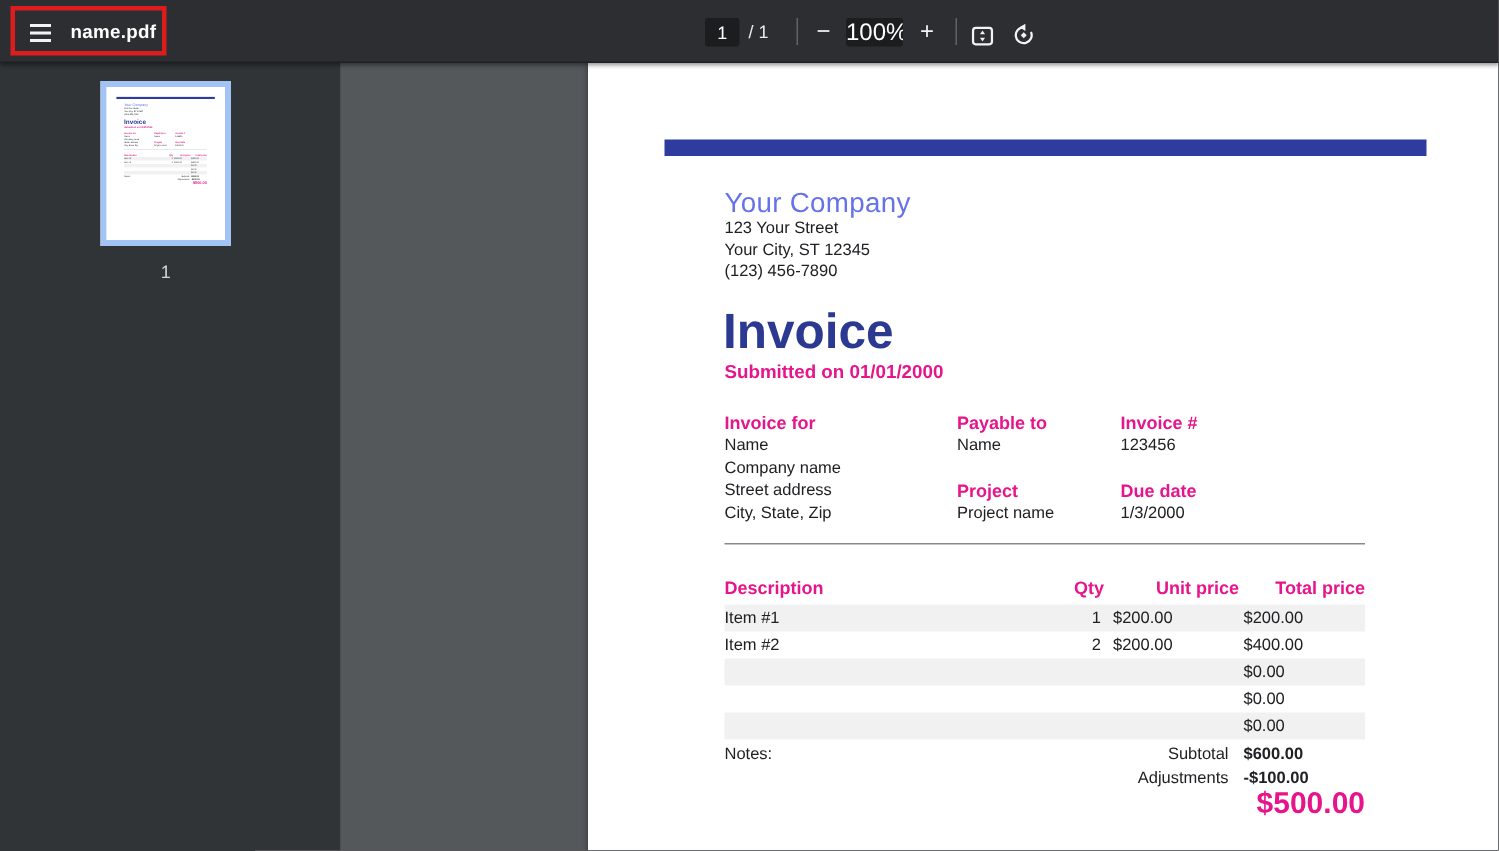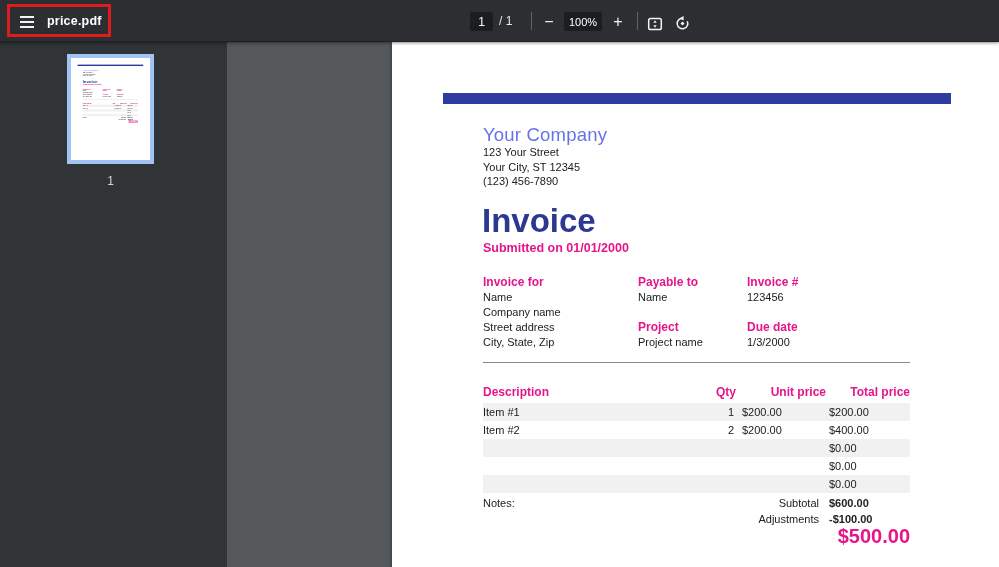--- a/index.html
+++ b/index.html
@@ -30,21 +30,21 @@
   .tb-field { position:absolute; background:var(--toolbar-field-bg,#1b1d1f); border:none;
     border-radius:2px; color:#fff; text-align:center; font-family:"Liberation Sans",sans-serif; }
   .page-input { left:470px; top:12px; width:23px; height:19px; font-size:12px; }
   .page-count { position:absolute; left:499px; top:14px; font-size:12px; color:#e8eaed; }
   .vdiv { position:absolute; top:12px; width:1px; height:18px; background:#5f6368; }
   .vdiv1 { left:531px; } .vdiv2 { left:637px; }
   .tb-btn { position:absolute; top:10px; width:24px; height:24px; background:transparent;
     border:none; color:var(--toolbar-text,#f1f3f4); font-size:16px; line-height:22px;
     text-align:center; cursor:pointer; padding:0; }
   .zoom-out { left:537px; } .zoom-in { left:606px; }
-  .zoom-box { left:564px; top:12px; width:38px; height:19px; font-size:11px; }
+  .zoom-box { left:564px; top:12px; width:38px; height:19px; font-size:16px; }
   .fit-btn { left:643px; } .rotate-btn { left:670px; }
   .tb-btn svg { display:block; margin:3px auto 0; }
 
   
   .viewer-body { position:absolute; left:0; top:42px; right:0; bottom:0; }
   .sidebar { position:absolute; left:0; top:0; bottom:0; width:227px;
     background: var(--sidebar-bg,#303437); }
   .thumb { position:absolute; left:63px; top:12px; width:95px; cursor:pointer; }
   .thumb-page { position:relative; margin:0 auto; width:87px; height:110px;
     border:4px solid var(--thumbnail-selected,#a4c3f5); background:#fff; overflow:hidden; }
@@ -98,21 +98,21 @@
 </style>
 </head>
 <body>
 
 <div class="screen">
 
   <header class="toolbar">
     <button class="menu-btn">
       <span style="display:contents"><i></i><i></i><i></i></span>
     </button>
-    <span class="doc-title">price.pdf</span>
+    <span class="doc-title">name.pdf</span>
     <div class="annotation-box"></div>
 
     <input class="tb-field page-input" readonly="" value="1" style="">
     <span class="page-count">/ 1</span>
     <span class="vdiv vdiv1"></span>
     <button class="tb-btn zoom-out">−</button>
     <input class="tb-field zoom-box" readonly="" value="100%" style="">
     <button class="tb-btn zoom-in">+</button>
     <span class="vdiv vdiv2"></span>
 

